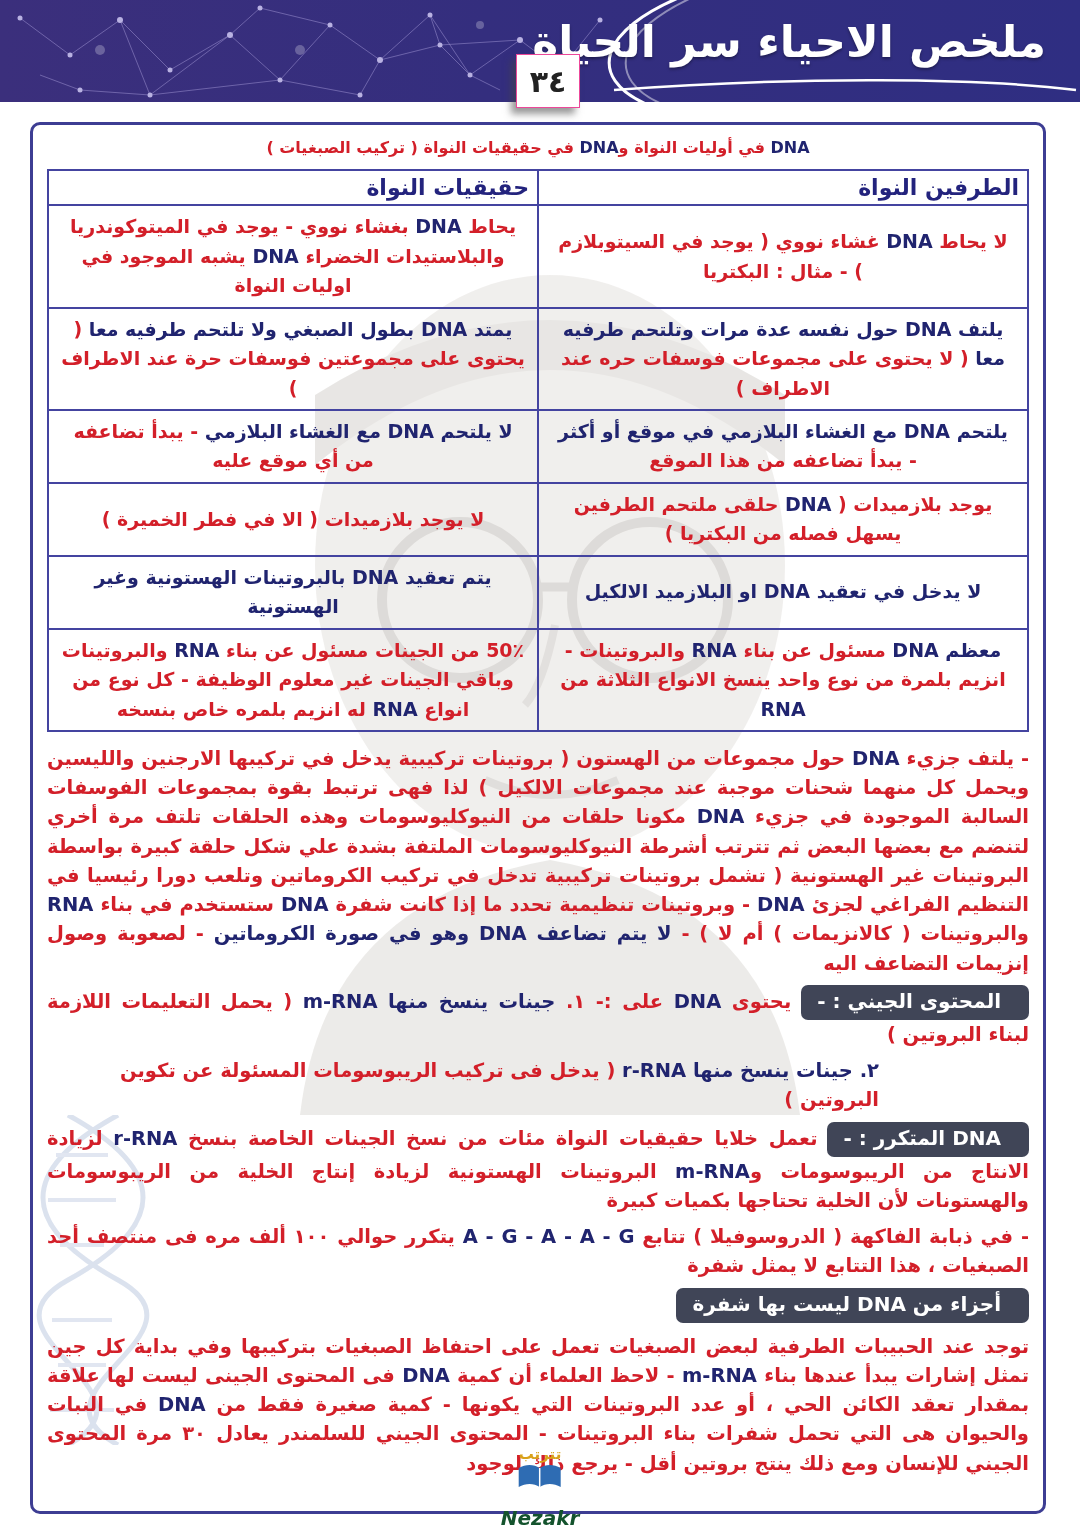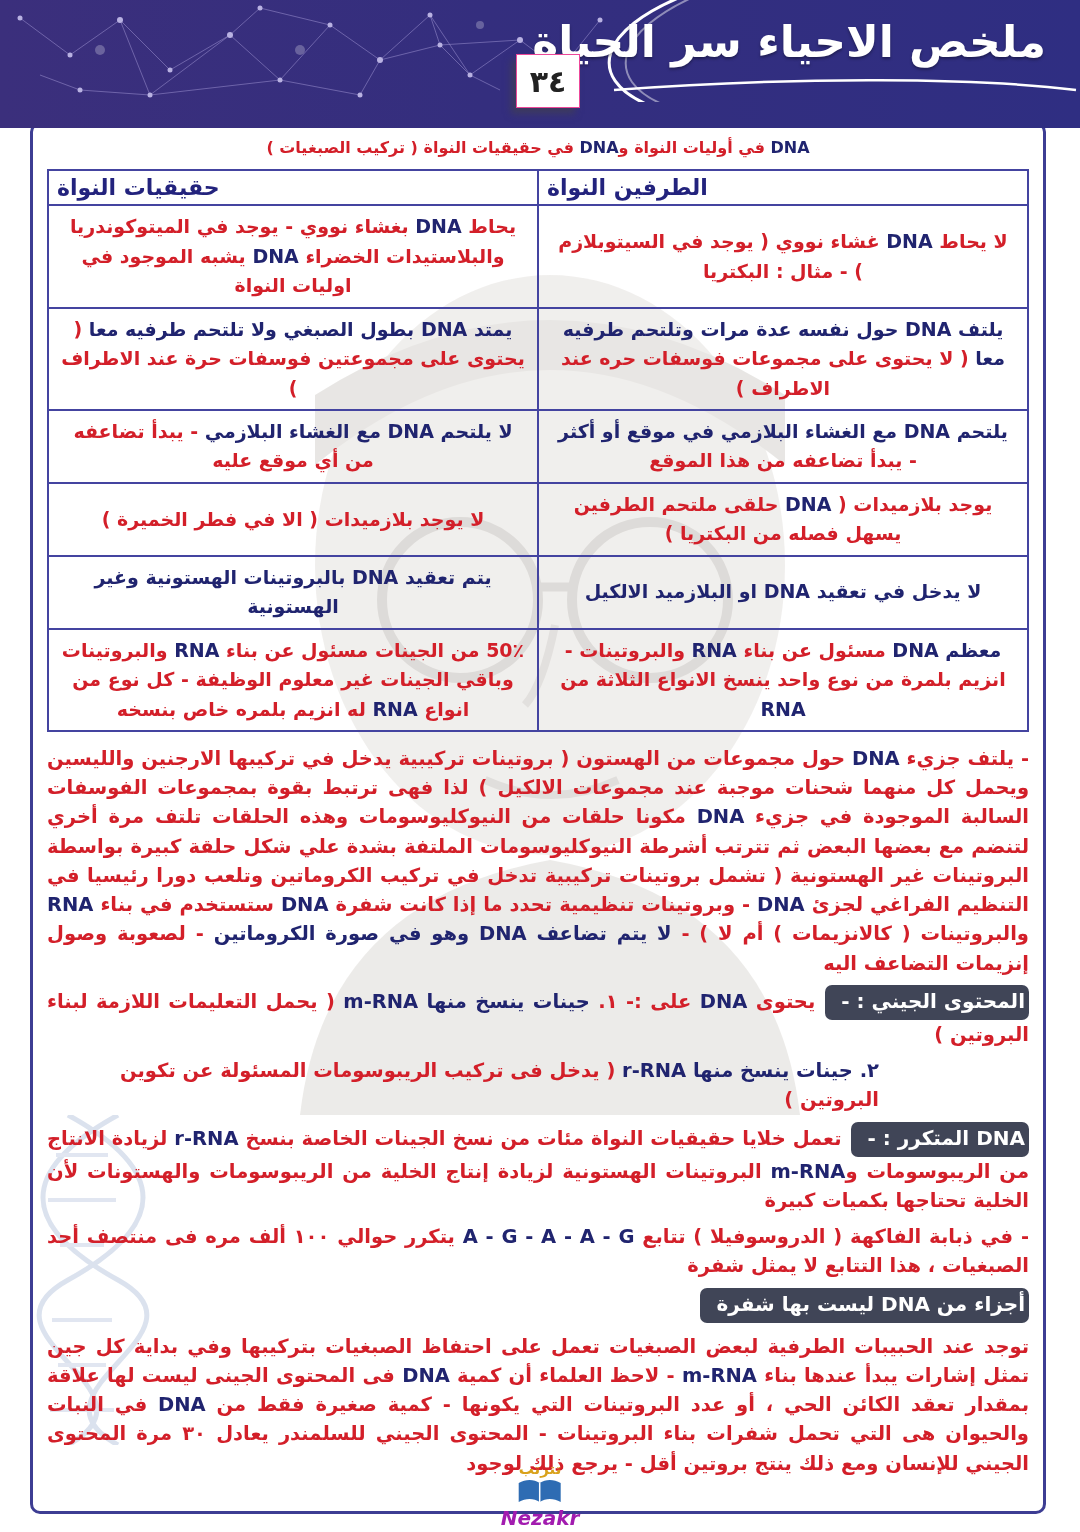--- a/index.html
+++ b/index.html
@@ -1,54 +1,54 @@
 <!DOCTYPE html>
 <html lang="ar"><head>
 <meta charset="utf-8">
 <style>
   html,body{margin:0;padding:0;background:#ffffff;}
   .page{position:relative;width:1080px;height:1532px;background:#ffffff;overflow:hidden;
         font-family:"DejaVu Sans",sans-serif;}
 
   
-  .banner{position:absolute;top:0;left:0;width:1080px;height:128px;
+  .banner{position:absolute;top:0;left:0;width:1080px;height:102px;
           background:linear-gradient(90deg,#3b2f7c 0%,#342e7e 45%,#2f2e82 100%);z-index:4;}
   .banner svg{position:absolute;top:0;left:0;}
   .banner-title{position:absolute;top:16px;right:34px;direction:rtl;color:#ffffff;
                 font-size:44px;font-weight:bold;letter-spacing:1px;text-shadow:0 2px 3px rgba(0,0,0,.35);}
   .page-badge{position:absolute;top:54px;left:516px;width:62px;height:52px;background:#ffffff;
               border:1px solid #ec4899;box-shadow:-5px 6px 7px rgba(70,70,70,.55);
               display:flex;align-items:center;justify-content:center;
               font-size:30px;font-weight:bold;color:#222;z-index:6;}
 
   
   .face-wm{position:absolute;top:235px;left:150px;z-index:1;opacity:.38;}
   .dna-wm{position:absolute;top:1115px;left:8px;z-index:1;opacity:.30;}
   .logo{position:absolute;bottom:4px;left:50%;transform:translateX(-50%);z-index:7;text-align:center;line-height:1;}
   .logo .ar{color:#d9a21b;font-size:15px;font-weight:bold;margin-bottom:1px;}
-  .logo .en{color:#a21caf;font-size:20px;font-weight:bold;font-style:italic;margin-top:1px;text-align:right;}
+  .logo .en{color:#14532d;font-size:20px;font-weight:bold;font-style:italic;margin-top:16px;text-align:right;}
 
   
   .main-box{position:absolute;top:122px;left:30px;width:1016px;height:1392px;
             border:3px solid #3d3d93;border-radius:10px;box-sizing:border-box;
             padding:8px 14px 0 14px;direction:rtl;overflow:hidden;z-index:2;}
   .main-title{text-align:center;font-size:16px;font-weight:bold;margin:4px 0 10px 0;line-height:1.4;}
 
   
   table.cmp{width:100%;border-collapse:collapse;table-layout:fixed;background:transparent;}
   table.cmp th{border:2.5px solid #4444a0;padding:4px 8px;font-size:22px;font-weight:bold;
-               color:#23237d;text-align:left;}
+               color:#23237d;text-align:right;}
   table.cmp td{border:2.5px solid #4444a0;padding:6px 12px;font-size:19px;font-weight:bold;
                text-align:center;line-height:1.55;}
 
   
   .content{margin-top:12px;font-size:19.5px;font-weight:bold;line-height:1.5;text-align:justify;}
   .block{margin:7px 0;}
   .indent{margin-right:150px;text-align:right;}
-  .chip{background:#404557;color:#ffffff;border-radius:7px;padding:2px 4px 5px 16px;
+  .chip{background:#404557;color:#ffffff;border-radius:7px;padding:2px 28px 5px 16px;
         margin-left:10px;font-size:20px;display:inline-block;line-height:1.4;}
   .chip-block{margin-bottom:2px;}
   .c-red{color:#d31f29;}
   .c-blue{color:#20246f;}
 </style>
 </head>
 <body>
 
 <div class="page">
 

